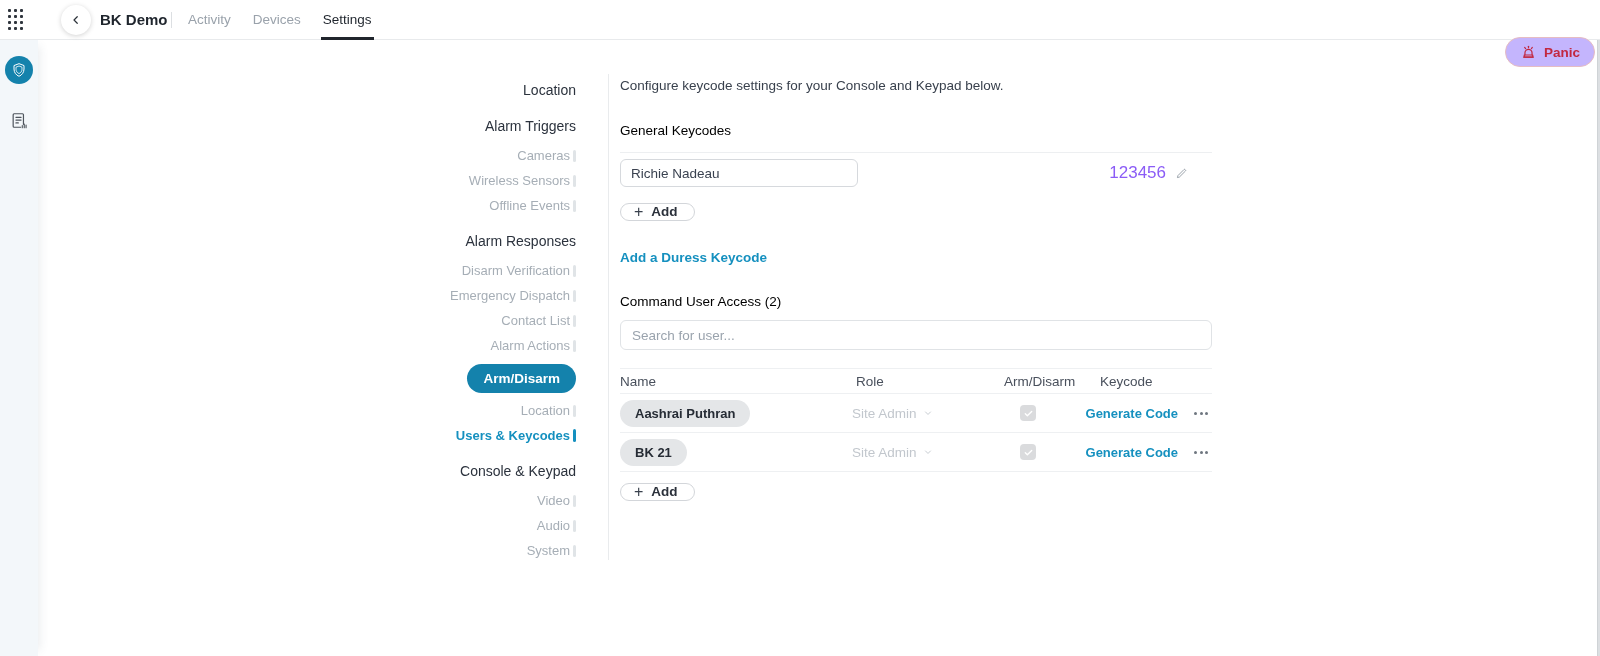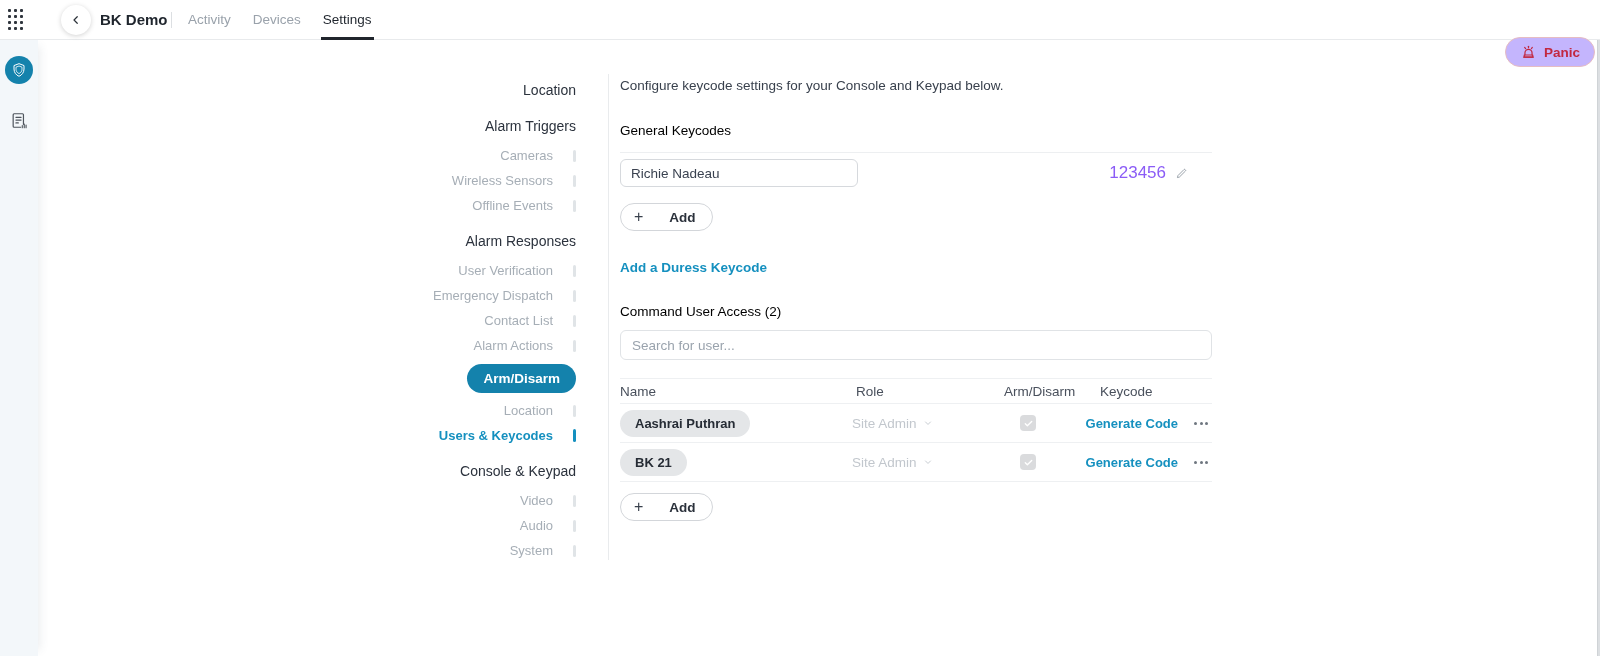--- a/index.html
+++ b/index.html
@@ -42,21 +42,21 @@
   }
   .rail-item { width:28px; height:28px; display:flex; align-items:center; justify-content:center;
     border:none; background:none; cursor:pointer; }
   .rail-item.active { background:#1482ac; border-radius:50%; }
 
   
   .settings-nav { position:absolute; left:380px; top:81px; width:196px;
     display:flex; flex-direction:column; align-items:flex-end; }
   .nav-header, .nav-top { font-size:14px; color:#2b323d; line-height:18px; cursor:pointer; }
   .nav-header { margin-top:18px; }
-  .nav-item { margin-top:8px; display:flex; align-items:center; gap:20px; cursor:pointer;
+  .nav-item { margin-top:8px; display:flex; align-items:center; gap:3px; cursor:pointer;
     font-size:13px; color:#a6aeb6; line-height:17px; }
   .nav-header + .nav-item, .nav-top + .nav-item { margin-top:12px; }
   .nav-item .tick { width:3px; height:12px; background:#e0e4e7; border-radius:2px; }
   .nav-item.active { color:#1590bf; font-weight:bold; }
   .nav-item.active .tick { background:#1590bf; height:13px; }
   .nav-cta { margin-top:10px; height:29px; padding:0 16px; border:none; border-radius:15px;
     background:#1482ac; color:#fff; font-weight:bold; font-size:13.5px; font-family:inherit; cursor:pointer; }
   .nav-cta + .nav-item { margin-top:9px; }
   .vline { position:absolute; left:608px; top:74px; height:486px; width:1px; background:#e9ebed; }
 
@@ -64,21 +64,21 @@
   .content { position:absolute; left:620px; top:70px; width:592px; }
   .intro { padding-top:8px; font-size:13.5px; color:#39414d; line-height:16px; }
   .sec-title { margin-top:29px; font-size:13.5px; font-weight:normal; color:#000000; line-height:16px; }
   .kc-row { margin-top:13px; border-top:1px solid #edeff1; padding:6px 0;
     display:flex; align-items:center; justify-content:space-between; }
   .kc-name-input { width:238px; height:28px; border:1px solid #d6d9dd; border-radius:6px;
     padding:0 10px; font-size:13.5px; color:#3a4250; font-family:inherit; outline:none; background:#fff; }
   .kc-right { display:flex; align-items:center; gap:9px; padding-right:24px; }
   .kc-code { font-size:17px; color:#8b5cf6; }
   .icon-btn { border:none; background:none; cursor:pointer; display:flex; align-items:center; padding:0; }
-  .add-btn { margin-top:10px; height:28px; padding:0 16px 0 13px; display:inline-flex; align-items:center; gap:26px;
+  .add-btn { margin-top:10px; height:18px; padding:0 16px 0 13px; display:inline-flex; gap:8px;
     background:#fff; border:1px solid #d3d6da; border-radius:14px; cursor:pointer;
     font-size:13.5px; font-weight:bold; color:#2b313b; font-family:inherit; }
   .add-btn .plus::before { content:"+"; font-size:16px; font-weight:normal; color:#39414d; line-height:1; }
   .duress { display:inline-block; margin-top:29px; font-size:13.5px; font-weight:bold; color:#1590bf;
     cursor:pointer; text-decoration:none; }
   .cua-title { margin-top:28px; }
   .search { margin-top:10px; width:592px; height:30px; border:1px solid #e0e3e6; border-radius:6px;
     padding:0 11px; font-size:13.5px; color:#3a4250; font-family:inherit; outline:none; background:#fff; }
   .search::placeholder { color:#9aa3ad; }
 
@@ -176,21 +176,21 @@
         <span>Wireless Sensors</span>
         <span class="tick"></span>
       </div>
     <div class="nav-item">
         <span>Offline Events</span>
         <span class="tick"></span>
       </div>
 
     <div class="nav-header">Alarm Responses</div>
     <div class="nav-item">
-        <span>User Verification</span>
+        <span>Disarm Verification</span>
         <span class="tick"></span>
       </div>
     <div class="nav-item">
         <span>Emergency Dispatch</span>
         <span class="tick"></span>
       </div>
     <div class="nav-item">
         <span>Contact List</span>
         <span class="tick"></span>
       </div>

